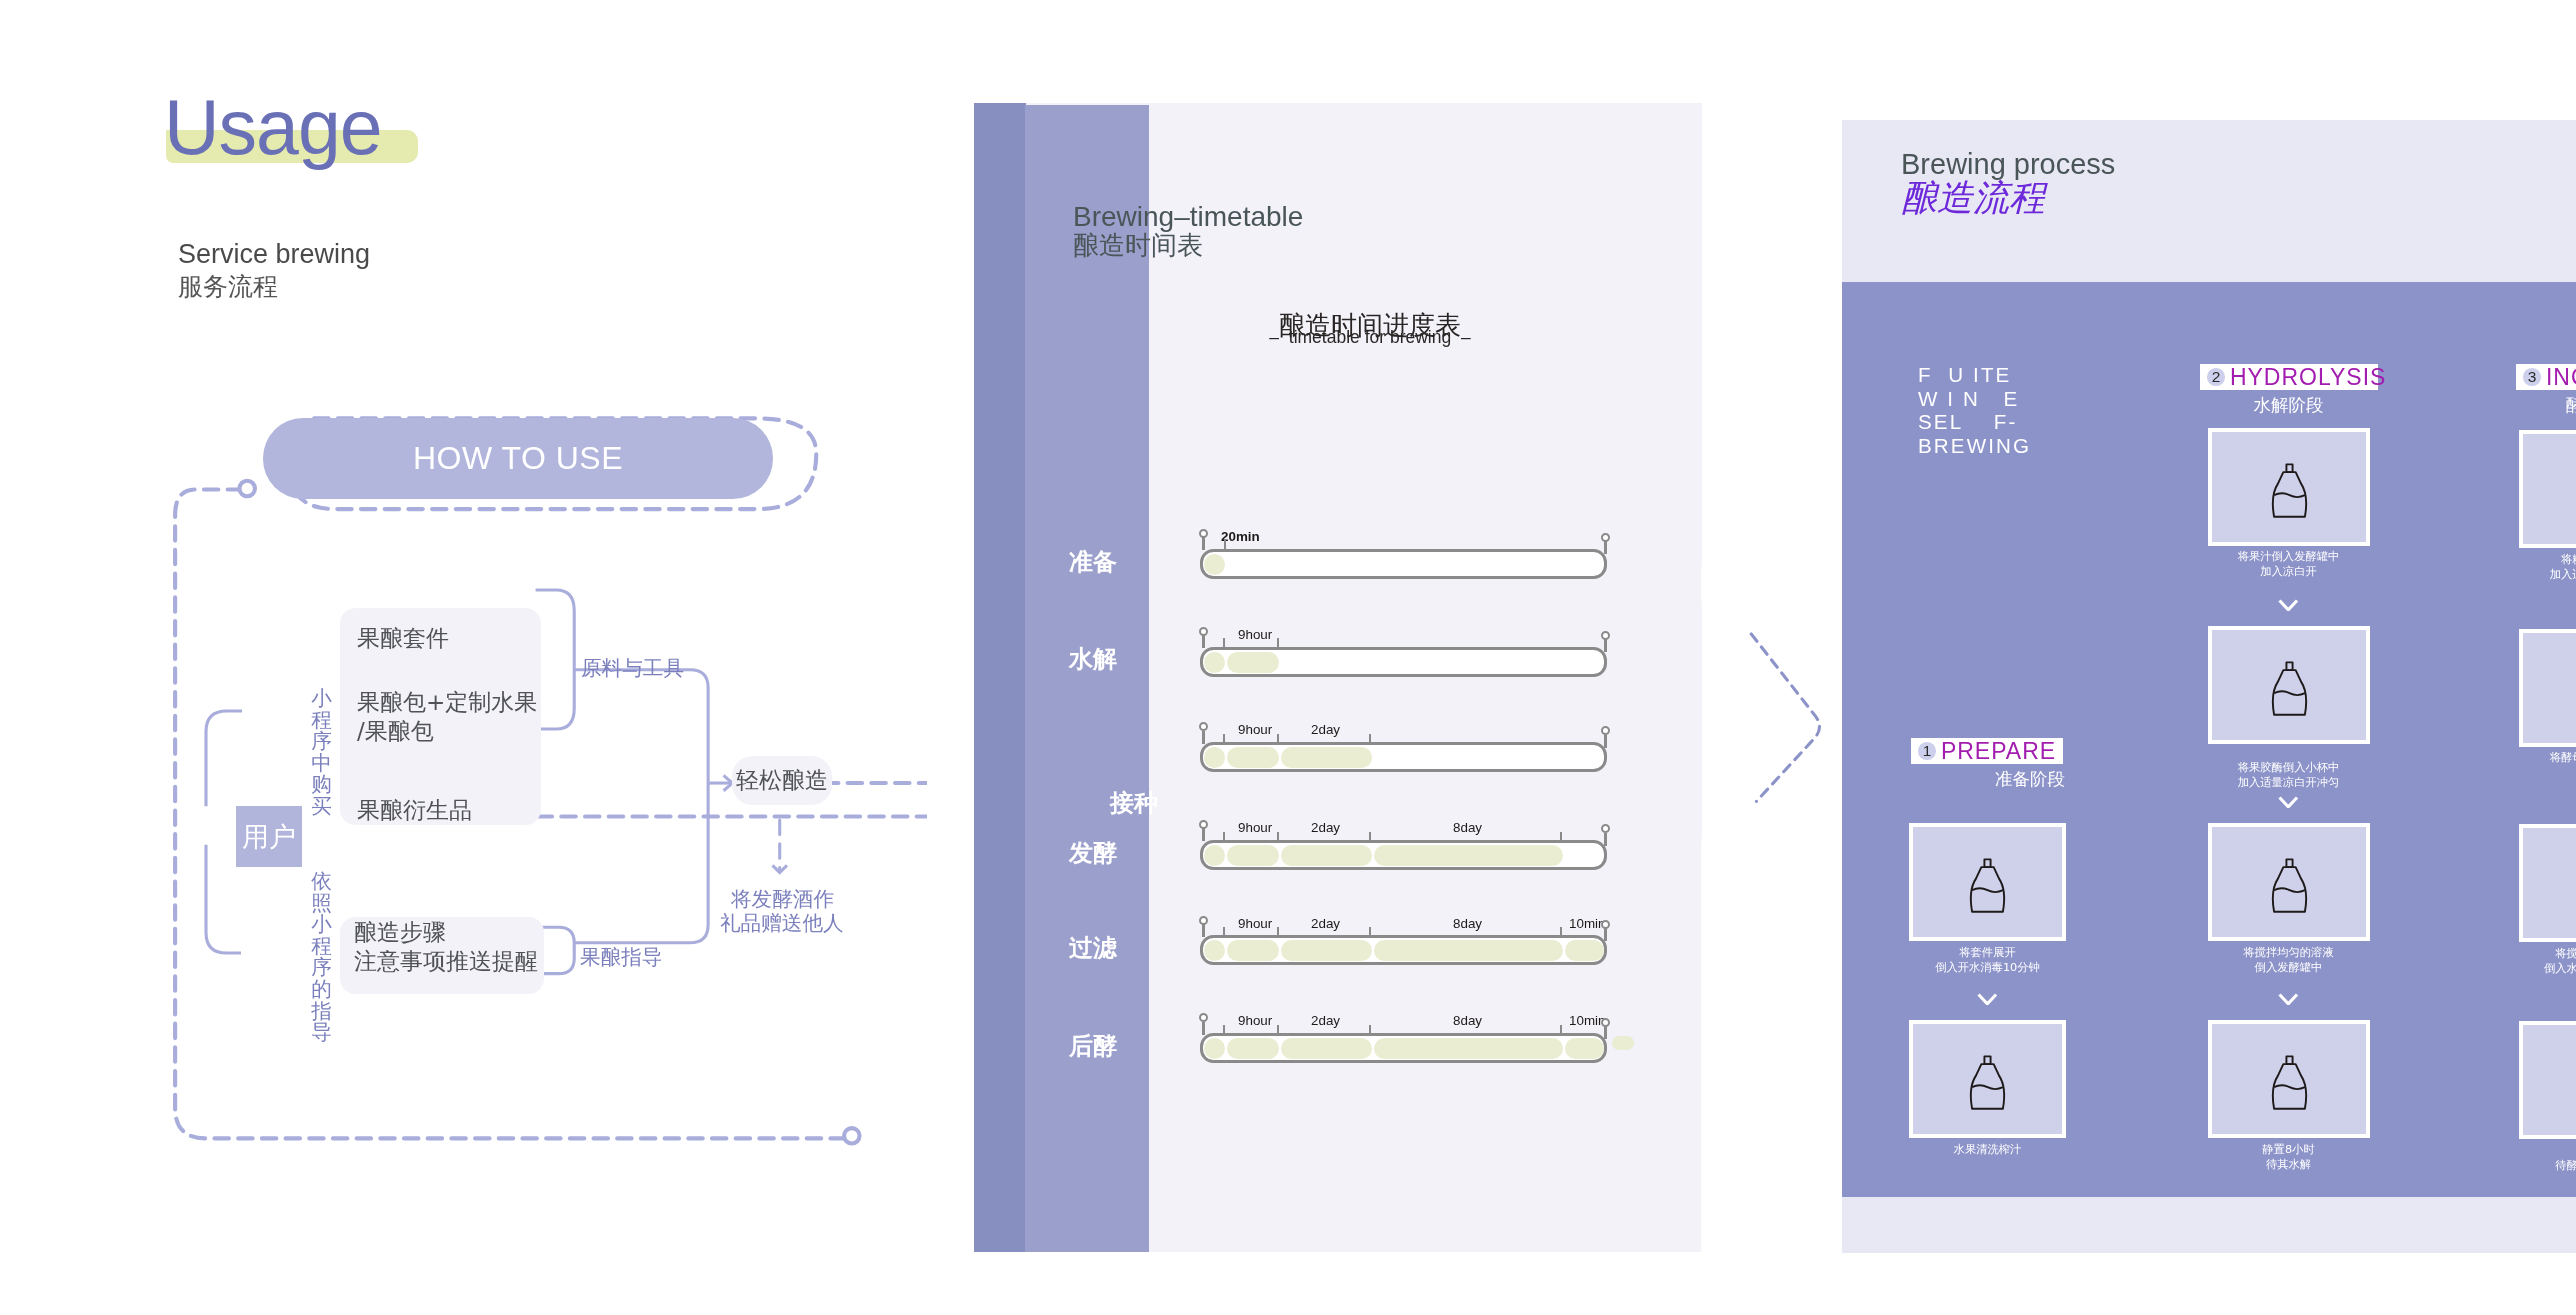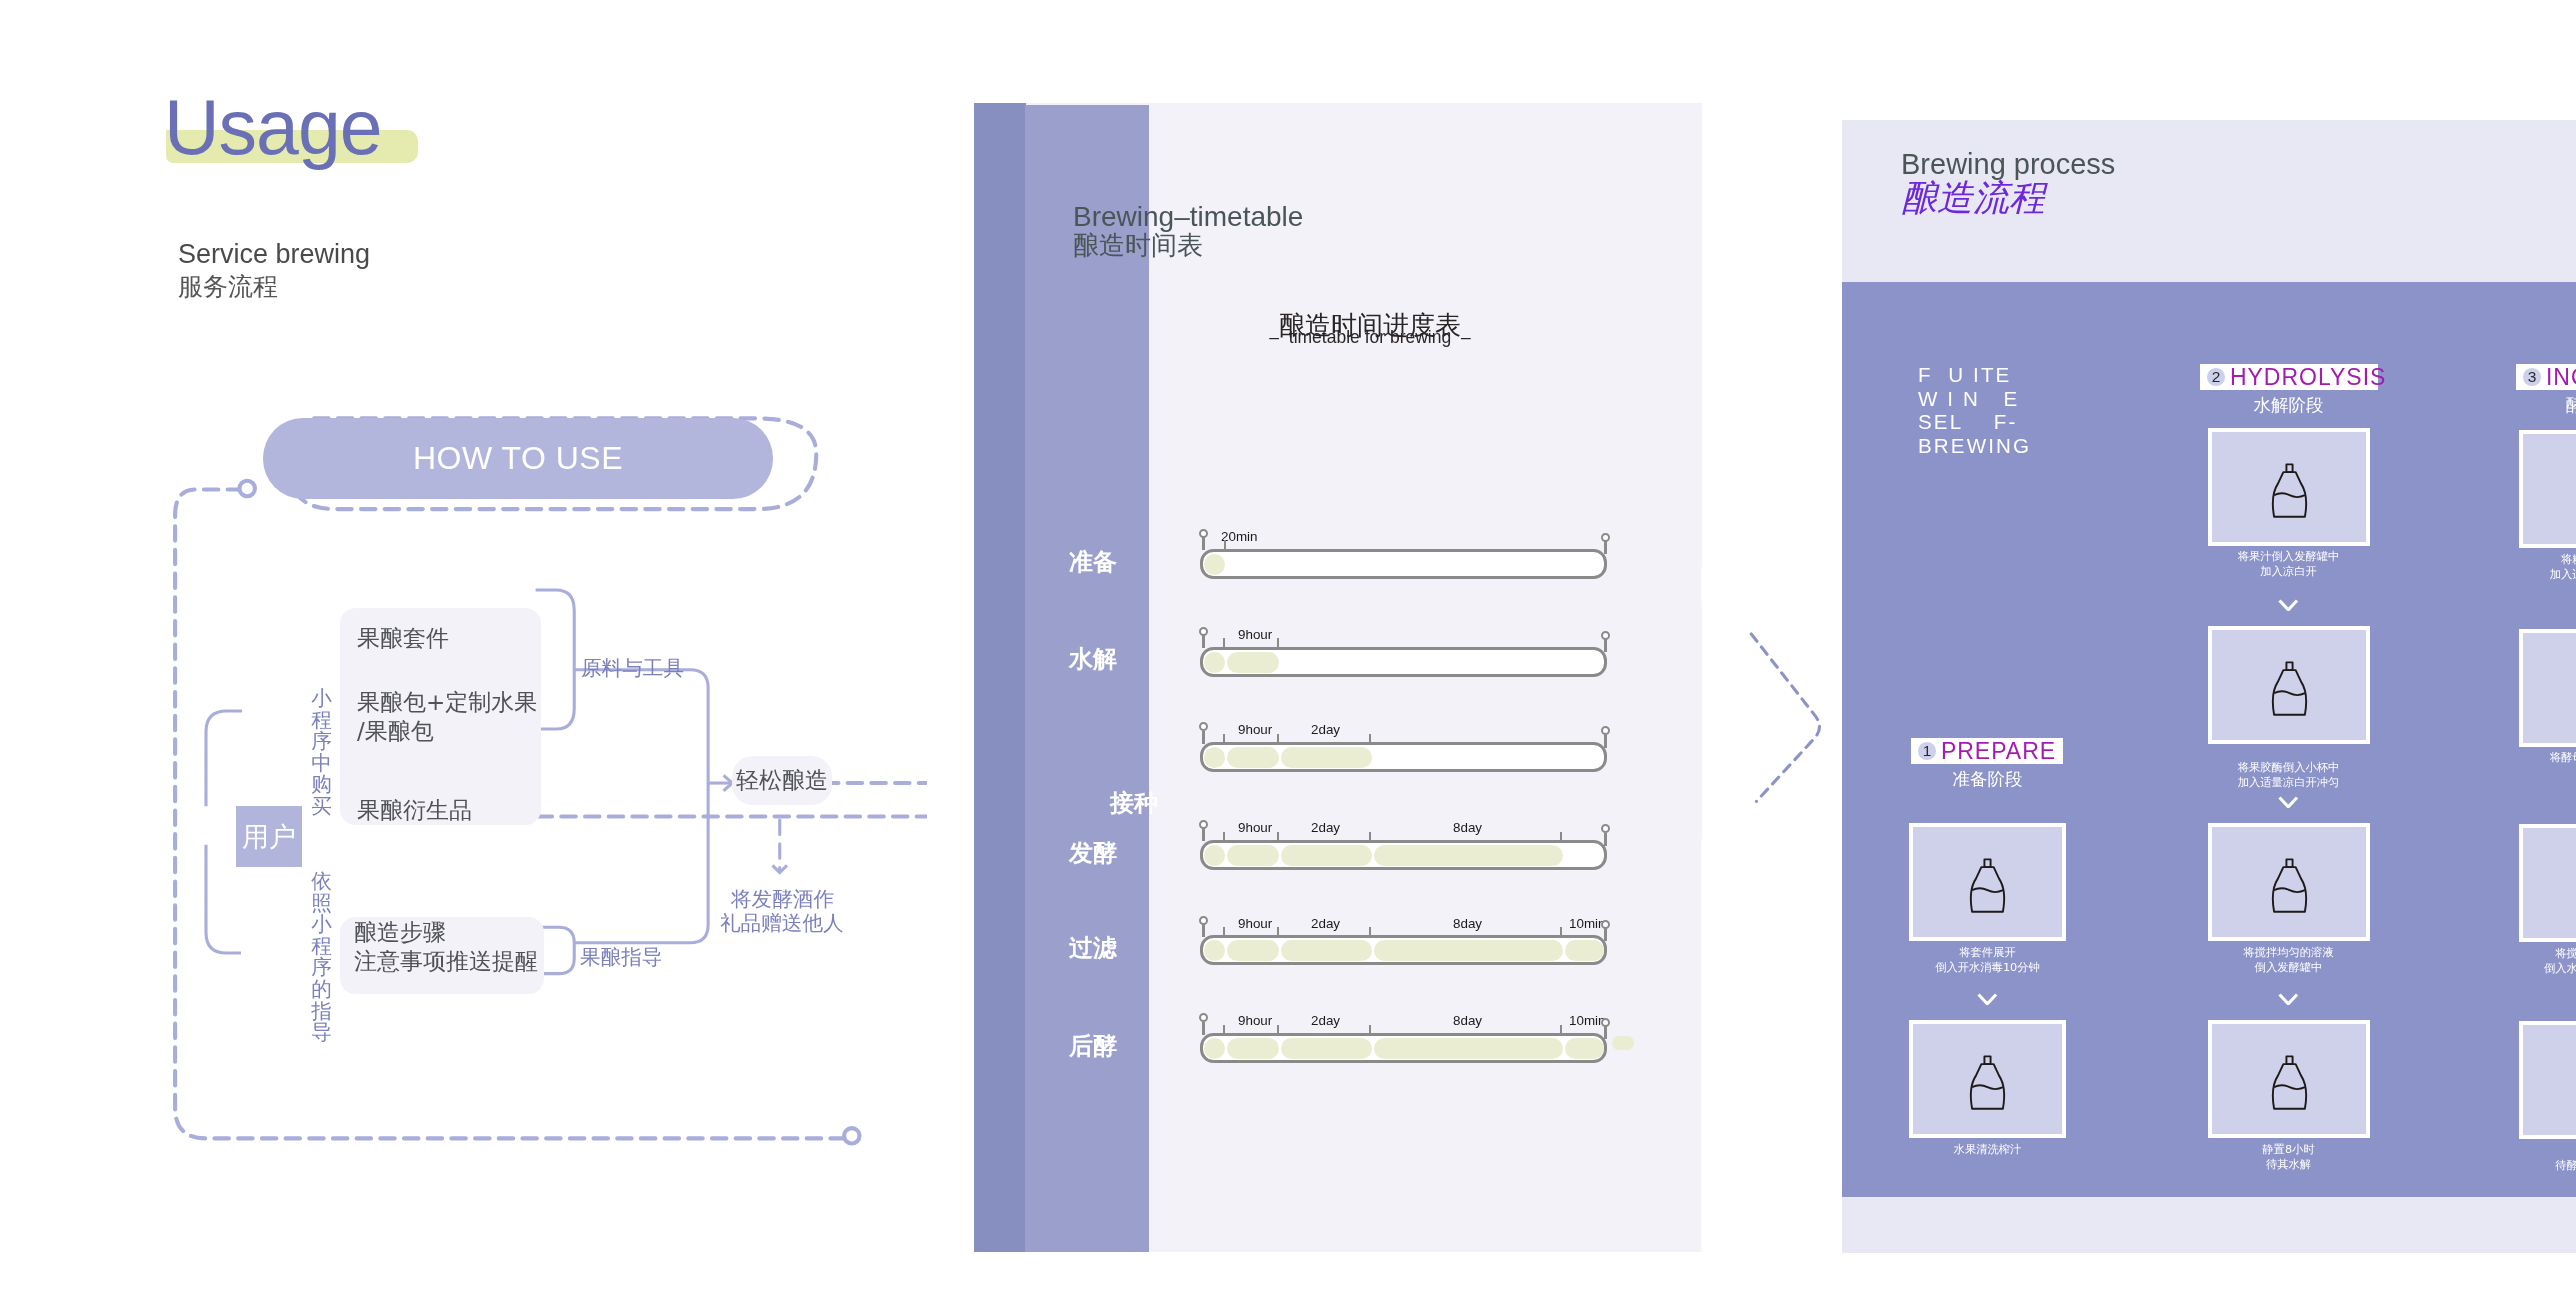--- a/index.html
+++ b/index.html
@@ -128,21 +128,21 @@
 <div class="abs tt-chart-title" style="left:1236px;top:308px;width:268px;">酿造时间进度表</div>
 <div class="abs" style="left:1236px;top:327px;width:268px;text-align:center;">
   <span class="tt-chart-sub">–&nbsp;&nbsp;</span><span class="tt-chart-sub">timetable for brewing</span><span class="tt-chart-sub">&nbsp;&nbsp;–</span>
 </div>
 
 <div id="tt-rows">
     <div class="abs tt-row-label" style="left: 1069px; top: 546px;">准备</div>
     <div class="abs tt-bar" style="left: 1200px; top: 549px; width: 407px; height: 30px;">
       <div class="tt-seg" style="left: 1px; width: 21px;"></div>
     </div>
-    <div class="abs tt-seg-label" style="left: 1221px; top: 529px;">20min</div>
+    <div class="abs tt-seg-label" style="left: 1221px; top: 529px; font-weight: bold;">20min</div>
     <div class="abs tt-tick" style="left: 1224px; top: 540px;"></div>
     <div class="abs tt-pin" style="left: 1199px; top: 529px;"></div>
     <div class="abs tt-pin-stem" style="left: 1202px; top: 537px; height: 13.4px;"></div>
     <div class="abs tt-pin" style="left: 1601px; top: 533px;"></div>
     <div class="abs tt-pin-stem" style="left: 1604px; top: 541px; height: 13.4px;"></div>
     <div class="abs tt-row-label" style="left: 1069px; top: 643px;">水解</div>
     <div class="abs tt-bar" style="left: 1200px; top: 647px; width: 407px; height: 30px;">
       <div class="tt-seg" style="left: 1px; width: 21px;"></div>
       <div class="tt-seg" style="left: 24px; width: 52px;"></div>
     </div>
@@ -239,21 +239,21 @@
 <div class="abs side-word" style="left:1918px;top:363px;">F  U ITE
 W I N   E
 SEL    F-
 BREWING</div>
 
 <div id="stages">
     <div class="abs stage-tag" style="left: 1911px; top: 738px; width: 152px; height: 26px;">
       <span class="stage-num">1</span>
       <span class="stage-name">PREPARE</span>
     </div>
-    <div class="abs stage-cn" style="left: 1910px; width: 155px; top: 767px;">准备阶段</div>
+    <div class="abs stage-cn" style="left: 1910px; width: 155px; top: 767px; text-align: right;">准备阶段</div>
     <div class="abs step-card" style="left: 1909px; top: 823px; width: 157px; height: 118px;">
       <svg width="77" height="77" viewBox="0 0 100 100">
         <g fill="none" stroke="#1e1a1a" stroke-width="2.5" stroke-linejoin="round">
           <path d="M30 88 Q25 60 35 45 L42 30 L58 30 L65 45 Q75 60 70 88 Z"></path>
           <path d="M30 60 Q40 55 50 60 T70 60"></path>
           <path d="M46 20 L54 20 L54 30 L46 30 Z"></path>
         </g>
       </svg>
     </div>
     <div class="abs step-caption" style="left: 1895px; width: 185px; top: 945px;">将套件展开

